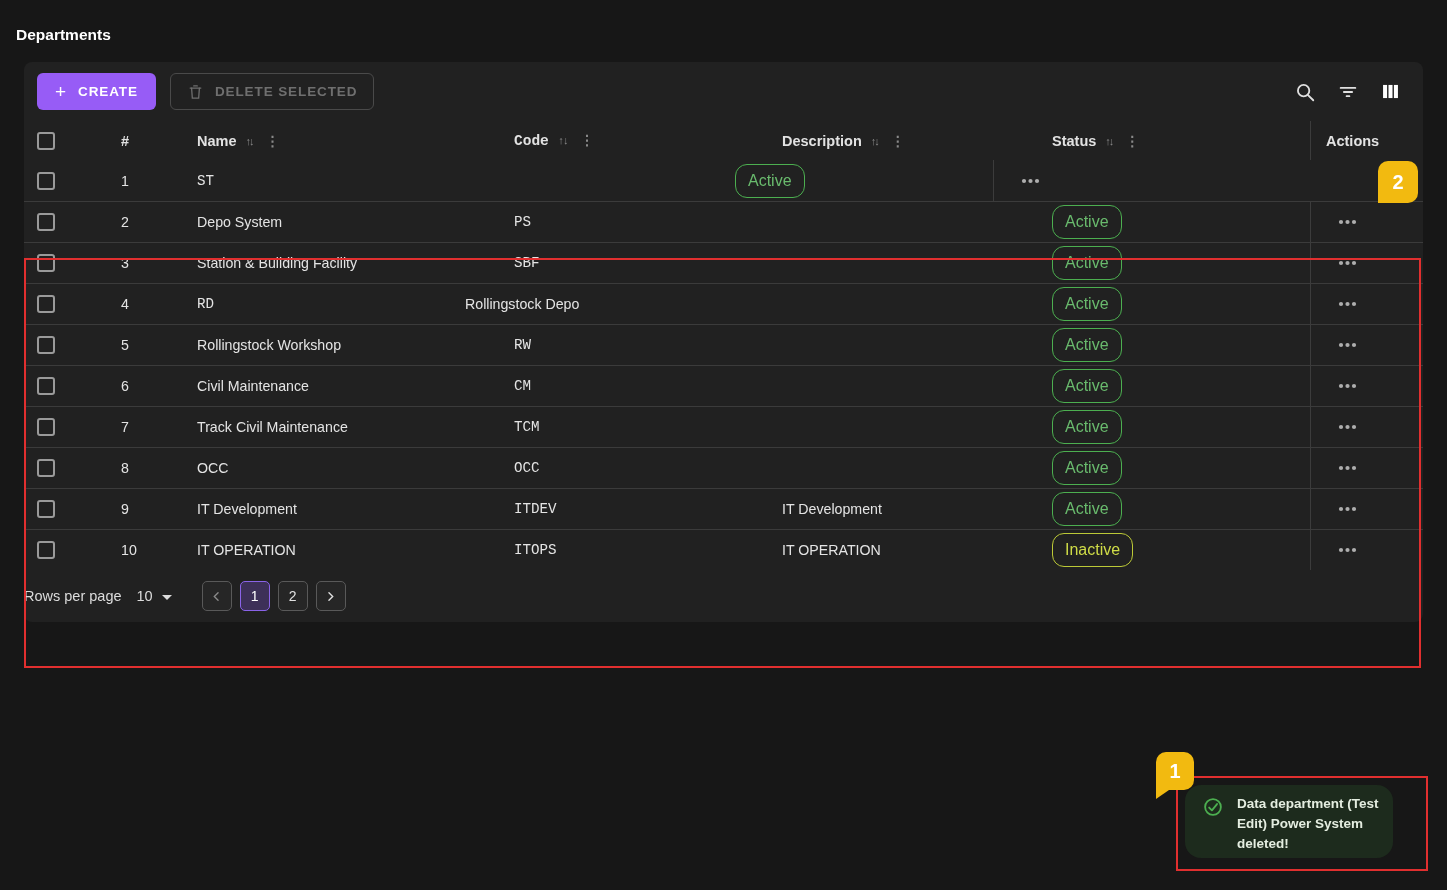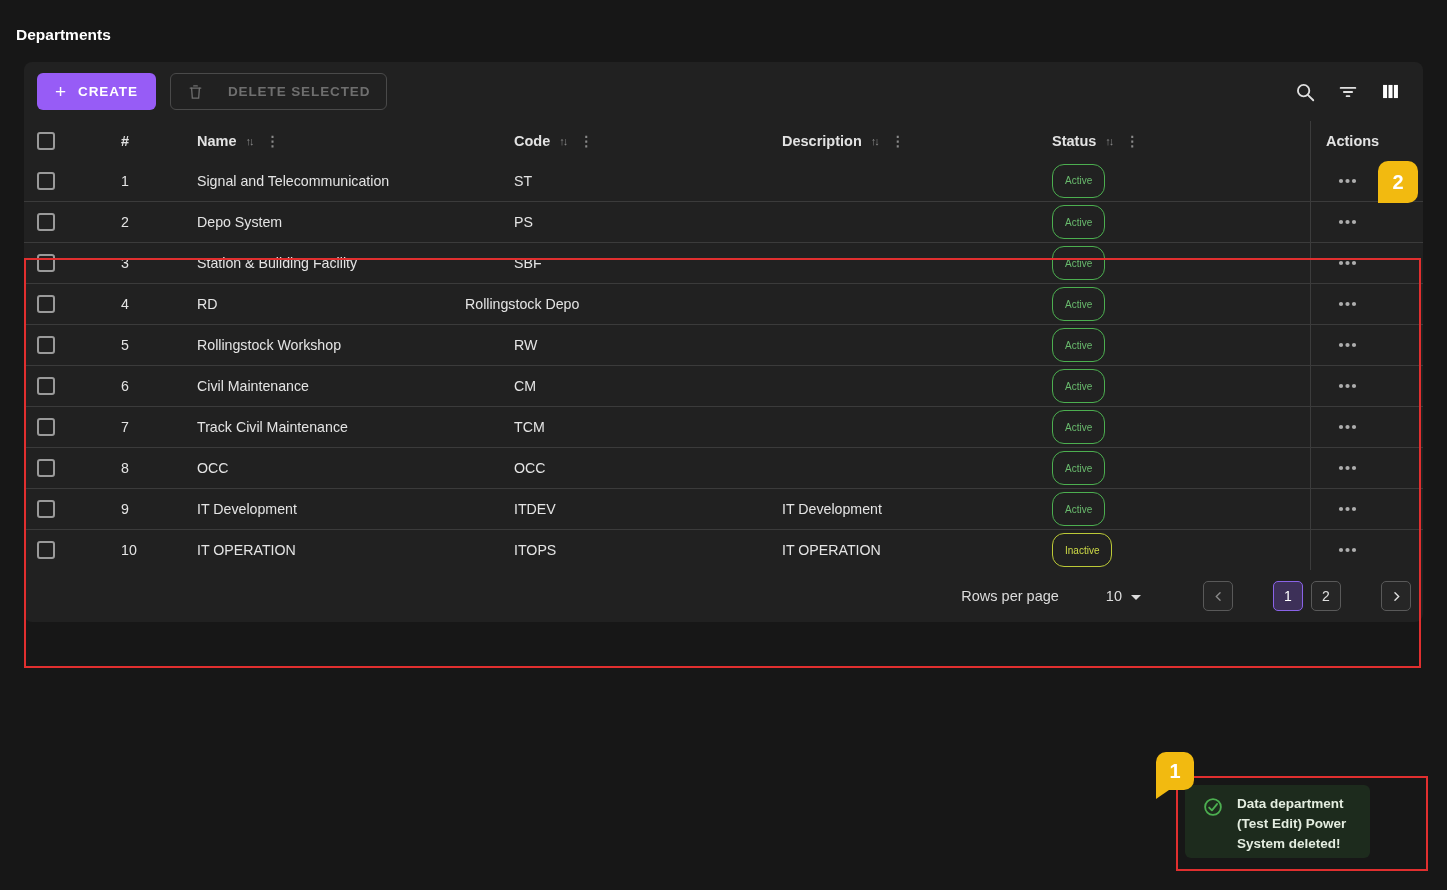--- a/index.html
+++ b/index.html
@@ -13,74 +13,74 @@
   }
   .page-title{ position:absolute; left:16px; top:26px; font-size:15.5px; font-weight:700; color:#ffffff; }
 
   
   .card{ position:absolute; left:24px; top:62px; width:1399px; height:560px; background:#212121; border-radius:8px; }
 
   
   .toolbar{ display:flex; align-items:center; height:59px; padding:0 13px; gap:14px; }
   .btn-create{ display:flex; align-items:center; gap:11px; height:37px; padding:0 18px; background:#975cf6; border-radius:6px; color:#fff; font-size:13.5px; font-weight:700; letter-spacing:.9px; cursor:pointer; }
   .plus-glyph{ font-size:19px; font-weight:400; line-height:1; }
-  .btn-delete{ display:flex; align-items:center; gap:24px; height:37px; padding:0 16px; background:transparent; border:1px solid #4a4a4a; border-radius:6px; color:#6f6f6f; font-size:13.5px; font-weight:700; letter-spacing:.9px; }
+  .btn-delete{ display:flex; align-items:center; gap:11px; height:37px; padding:0 16px; background:transparent; border:1px solid #4a4a4a; border-radius:6px; color:#6f6f6f; font-size:13.5px; font-weight:700; letter-spacing:.9px; }
   .toolbar-spacer{ flex:1; }
   .tool-icons{ display:flex; align-items:center; gap:21px; padding-right:9px; }
   .icon-btn{ display:flex; cursor:pointer; }
 
   
   .thead{ display:flex; align-items:center; height:39px; color:#e2e2e2; font-size:14.5px; font-weight:700; }
   .c{ display:flex; align-items:center; height:100%; }
   .c-check{ width:76px; padding-left:13px; }
   .c-num{ width:97px; padding-left:21px; }
   .c-name{ width:317px; }
-  .c-code{ width:268px; }
+  .c-code{ width:268px;font-family:Liberation Mono, monospace; }
   .c-desc{ width:270px; }
   .c-status{ width:258px; }
   .c-actions{ width:113px; border-left:1px solid #3c3c3c; }
   .thead .c-actions{ padding-left:15px; }
   .tbody .c-actions{ padding-left:27px; }
 
   .checkbox{ width:18px; height:18px; border:2px solid #9a9a9a; border-radius:3px; display:inline-block; cursor:pointer; }
 
   .sort-icon{ font-size:11px; color:#8a8a8a; letter-spacing:-2px; margin-left:9px; font-weight:400; cursor:pointer; }
   .kebab-icon{ font-size:14px; color:#8a8a8a; margin-left:13px; font-weight:700; cursor:pointer; }
 
   .tbody{ position:relative; }
   .trow{ display:flex; align-items:center; height:41px; font-size:14.2px; color:#e4e4e4; }
   .trow + .trow{ border-top:1px solid #3b3b3b; }
 
-  .pill{ display:inline-flex; align-items:center; height:23px; padding:16px 12px; border-radius:12px; font-size:10px; }
+  .pill{ display:inline-flex; align-items:center; height:23px; padding:16px 12px; border-radius:12px; font-size:16px; }
   .pill-active{ color:#69ba6d; border:1px solid #4caf50; }
   .pill-inactive{ color:#cfdc47; border:1px solid #bcc937; }
 
   .dots{ display:flex; cursor:pointer; }
 
   
-  .tfoot{ display:flex; align-items:center; justify-content:flex-end; height:52px; padding-right:12px; color:#dcdcdc; font-size:14.5px;gap:32px; }
+  .tfoot{ display:flex; align-items:center; height:52px; padding-right:12px; color:#dcdcdc; font-size:14.5px; }
   .rpp-label{ margin-right:15px; }
   .rpp-select{ display:flex; align-items:center; gap:9px; margin-right:22px; cursor:pointer; }
   .caret-down{ width:0; height:0; border-left:5px solid transparent; border-right:5px solid transparent; border-top:5px solid #dcdcdc; margin-top:2px; }
   .pg-btn{ width:30px; height:30px; border:1px solid #595959; border-radius:5px; background:#262626; display:flex; align-items:center; justify-content:center; color:#e0e0e0; font-size:14px; margin-left:8px; cursor:pointer; }
   .pg-btn.active{ background:#3d3058; border-color:#8a63e8; color:#fff; }
   .pg-prev{ color:#8a8a8a; }
   .pg-next{ color:#e0e0e0; }
   #page-buttons{ display:flex; }
 
   
   .annotation-rows{ position:absolute; left:0; top:98px; width:1397px; height:410px; border:2px solid #e12f2f; pointer-events:none; z-index:5; }
   .annotation-toast{ position:absolute; left:1176px; top:776px; width:252px; height:95px; border:2px solid #e12f2f; pointer-events:none; z-index:15; }
   .som-badge{ position:absolute; background:#f2ba10; color:#fff; font-size:20px; font-weight:700; display:flex; align-items:center; justify-content:center; border-radius:10px 10px 10px 0; z-index:20; }
   .badge-2{ left:1378px; top:161px; width:40px; height:42px; }
   .badge-1{ left:1156px; top:752px; width:38px; height:38px; }
   .badge-1::after{ content:""; position:absolute; left:0; top:100%; width:0; height:0; border-top:9px solid #f2ba10; border-right:13px solid transparent; }
 
   
-  .toast{ position:absolute; left:1185px; top:785px; width:185px; height:73px; background:#1d2b1d; border-radius:6px; display:flex; gap:13px; padding:9px 10px 9px 17px; z-index:10; }
+  .toast{ position:absolute; left:1185px; top:785px; width:208px; height:73px; background:#1d2b1d; border-radius:16px; display:flex; gap:13px; padding:9px 10px 9px 17px; z-index:10; }
   .toast-icon{ margin-top:2px; flex-shrink:0; }
   .toast-msg{ color:#e4ede0; font-size:13.5px; font-weight:600; line-height:20px; width:158px; }
 </style>
 </head>
 <body>
 
 <div class="page-title">Departments</div>
 
 <div class="card">
 
@@ -158,23 +158,20 @@
 
   <div class="tbody" id="table-body">
     <div class="annotation-rows"></div>
 
   <div class="trow">
     <div class="c c-check">
           <span class="checkbox"></span>
         </div>
     <div class="c c-num">
           <span>1</span>
-        </div>
-    <div class="c c-name">
-          <span>Signal and Telecommunication</span>
         </div>
     <div class="c c-code">
           <span>ST</span>
         </div>
     <div class="c c-desc">
           <span></span>
         </div>
     <div class="c c-status">
           <span class="pill pill-active">Active</span>
         </div>

